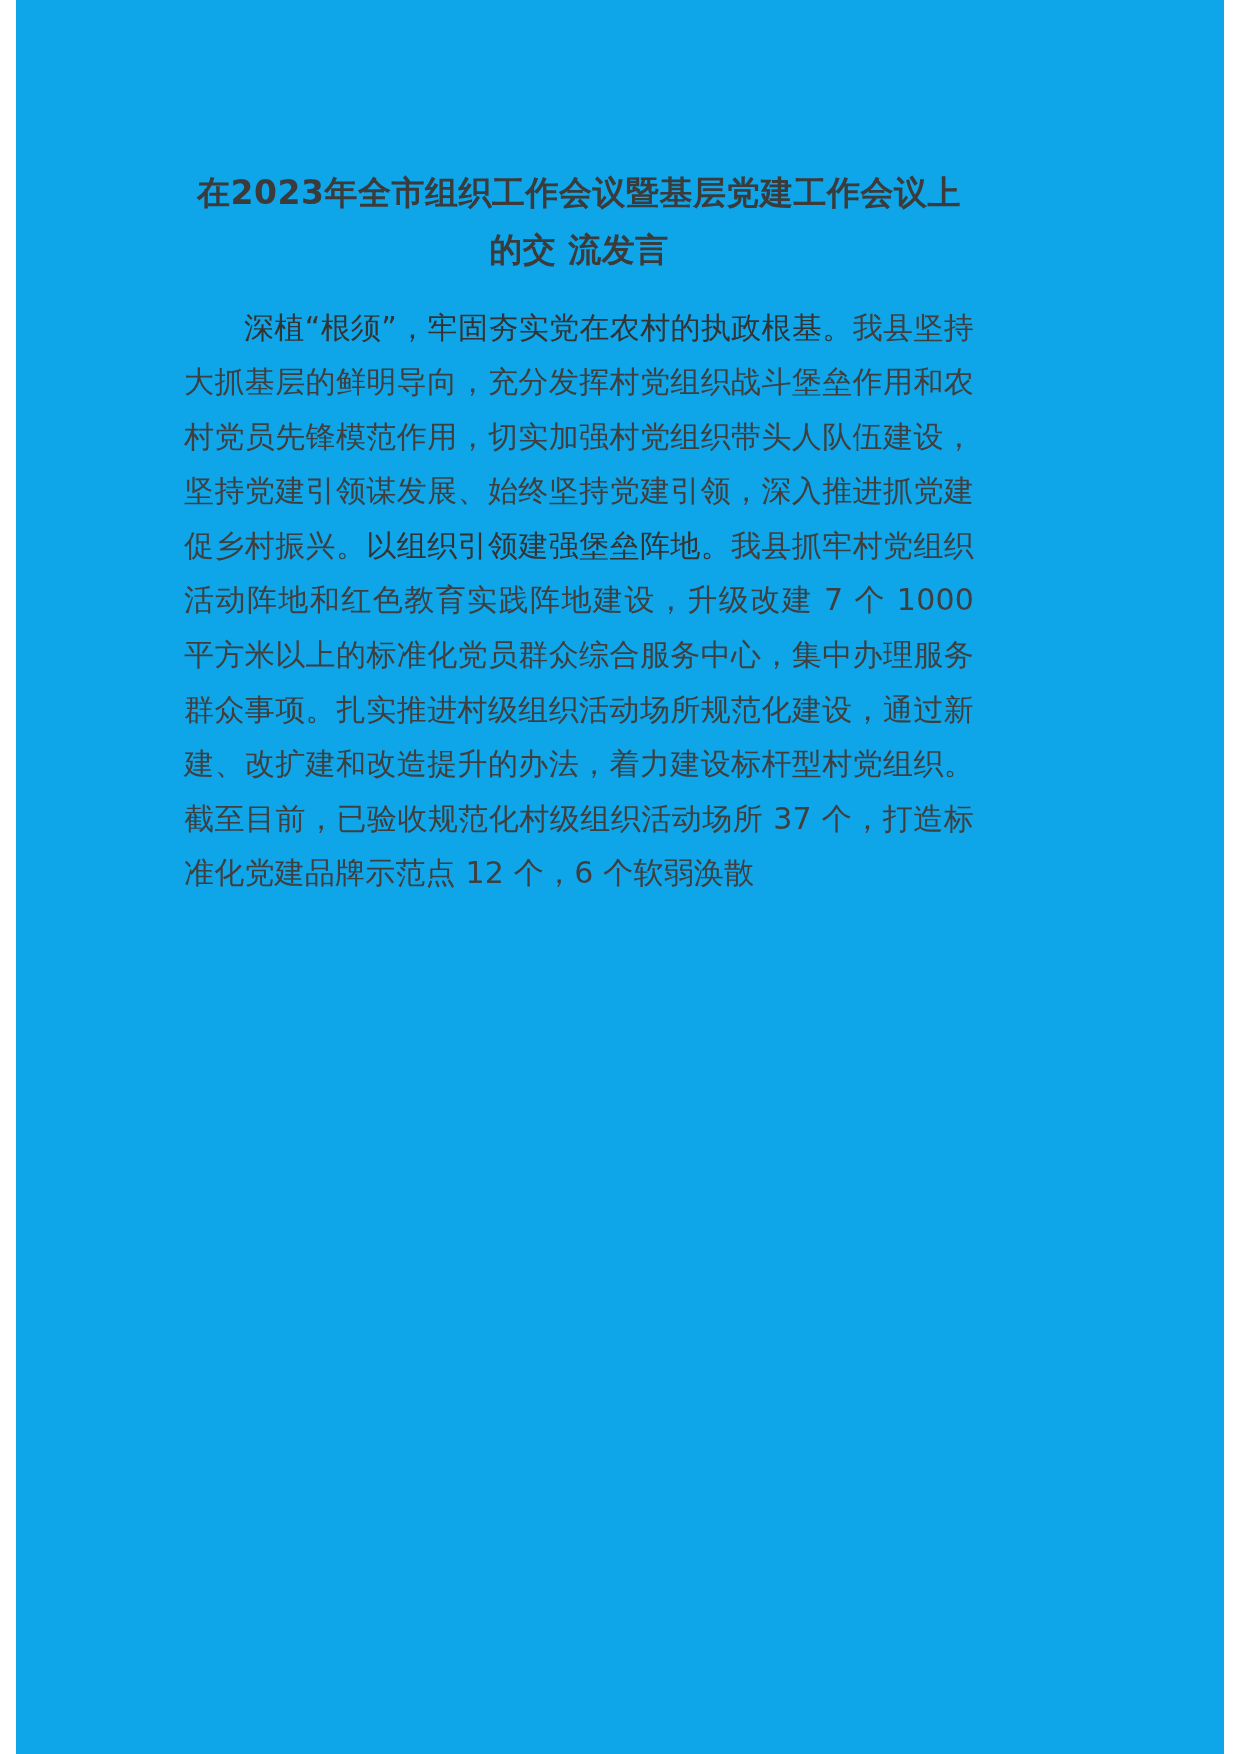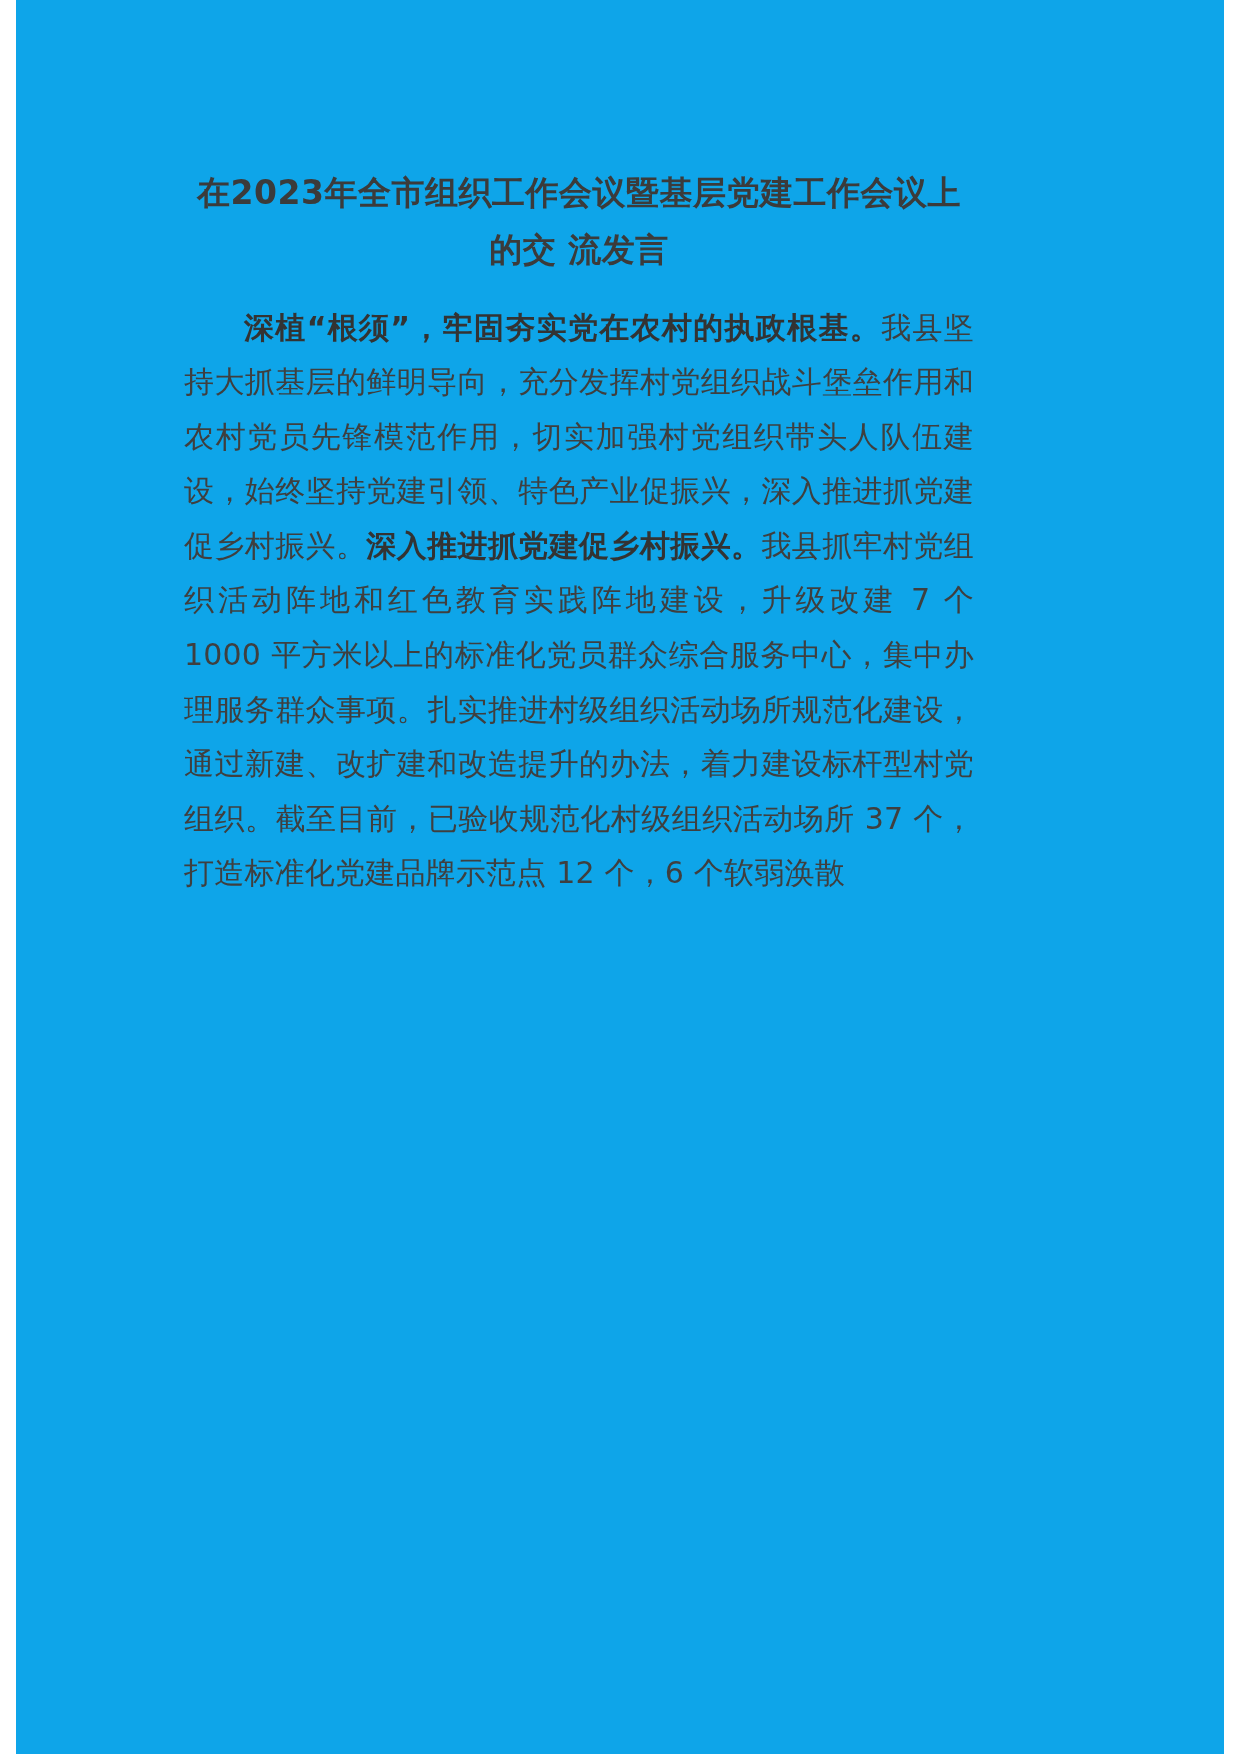--- a/index.html
+++ b/index.html
@@ -43,21 +43,21 @@
     margin: 0 0 4px 0;
     text-align: justify;
     text-justify: inter-ideograph;
     letter-spacing: 0.2px;
   }
   .para.indent {
     text-indent: 2em;
   }
   .para b,
   .bold-lead {
-    font-weight: bold;
+    font-weight: normal;
     color: #333333;
   }
   .salutation {
     font-size: 30px;
     line-height: 1.82;
     color: #3f3f3f;
     margin: 0 0 6px 0;
   }
 </style>
 </head>
@@ -67,17 +67,17 @@
   <div class="content">
 
     <h1 class="doc-title">
       <span>在2023年全市组织工作会议暨基层党建工作会议上的交</span>
       <span>流发言</span>
     </h1>
 
 
 
     <p class="para indent">
-      <b class="bold-lead">深植“根须”，牢固夯实党在农村的执政根基。</b><span>我县坚持大抓基层的鲜明导向，充分发挥村党组织战斗堡垒作用和农村党员先锋模范作用，切实加强村党组织带头人队伍建设，始终坚持党建引领、特色产业促振兴，深入推进抓党建促乡村振兴。</span><b class="bold-lead">深入推进抓党建促乡村振兴。</b><span>我县抓牢村党组织活动阵地和红色教育实践阵地建设，升级改建 7 个 1000 平方米以上的标准化党员群众综合服务中心，集中办理服务群众事项。扎实推进村级组织活动场所规范化建设，通过新建、改扩建和改造提升的办法，着力建设标杆型村党组织。截至目前，已验收规范化村级组织活动场所 37 个，打造标准化党建品牌示范点 12 个，6 个软弱涣散</span>
+      <b class="bold-lead">深植“根须”，牢固夯实党在农村的执政根基。</b><span>我县坚持大抓基层的鲜明导向，充分发挥村党组织战斗堡垒作用和农村党员先锋模范作用，切实加强村党组织带头人队伍建设，坚持党建引领谋发展、始终坚持党建引领，深入推进抓党建促乡村振兴。</span><b class="bold-lead">以组织引领建强堡垒阵地。</b><span>我县抓牢村党组织活动阵地和红色教育实践阵地建设，升级改建 7 个 1000 平方米以上的标准化党员群众综合服务中心，集中办理服务群众事项。扎实推进村级组织活动场所规范化建设，通过新建、改扩建和改造提升的办法，着力建设标杆型村党组织。截至目前，已验收规范化村级组织活动场所 37 个，打造标准化党建品牌示范点 12 个，6 个软弱涣散</span>
     </p>
 
   </div>
 </div>
 
 </body></html>

